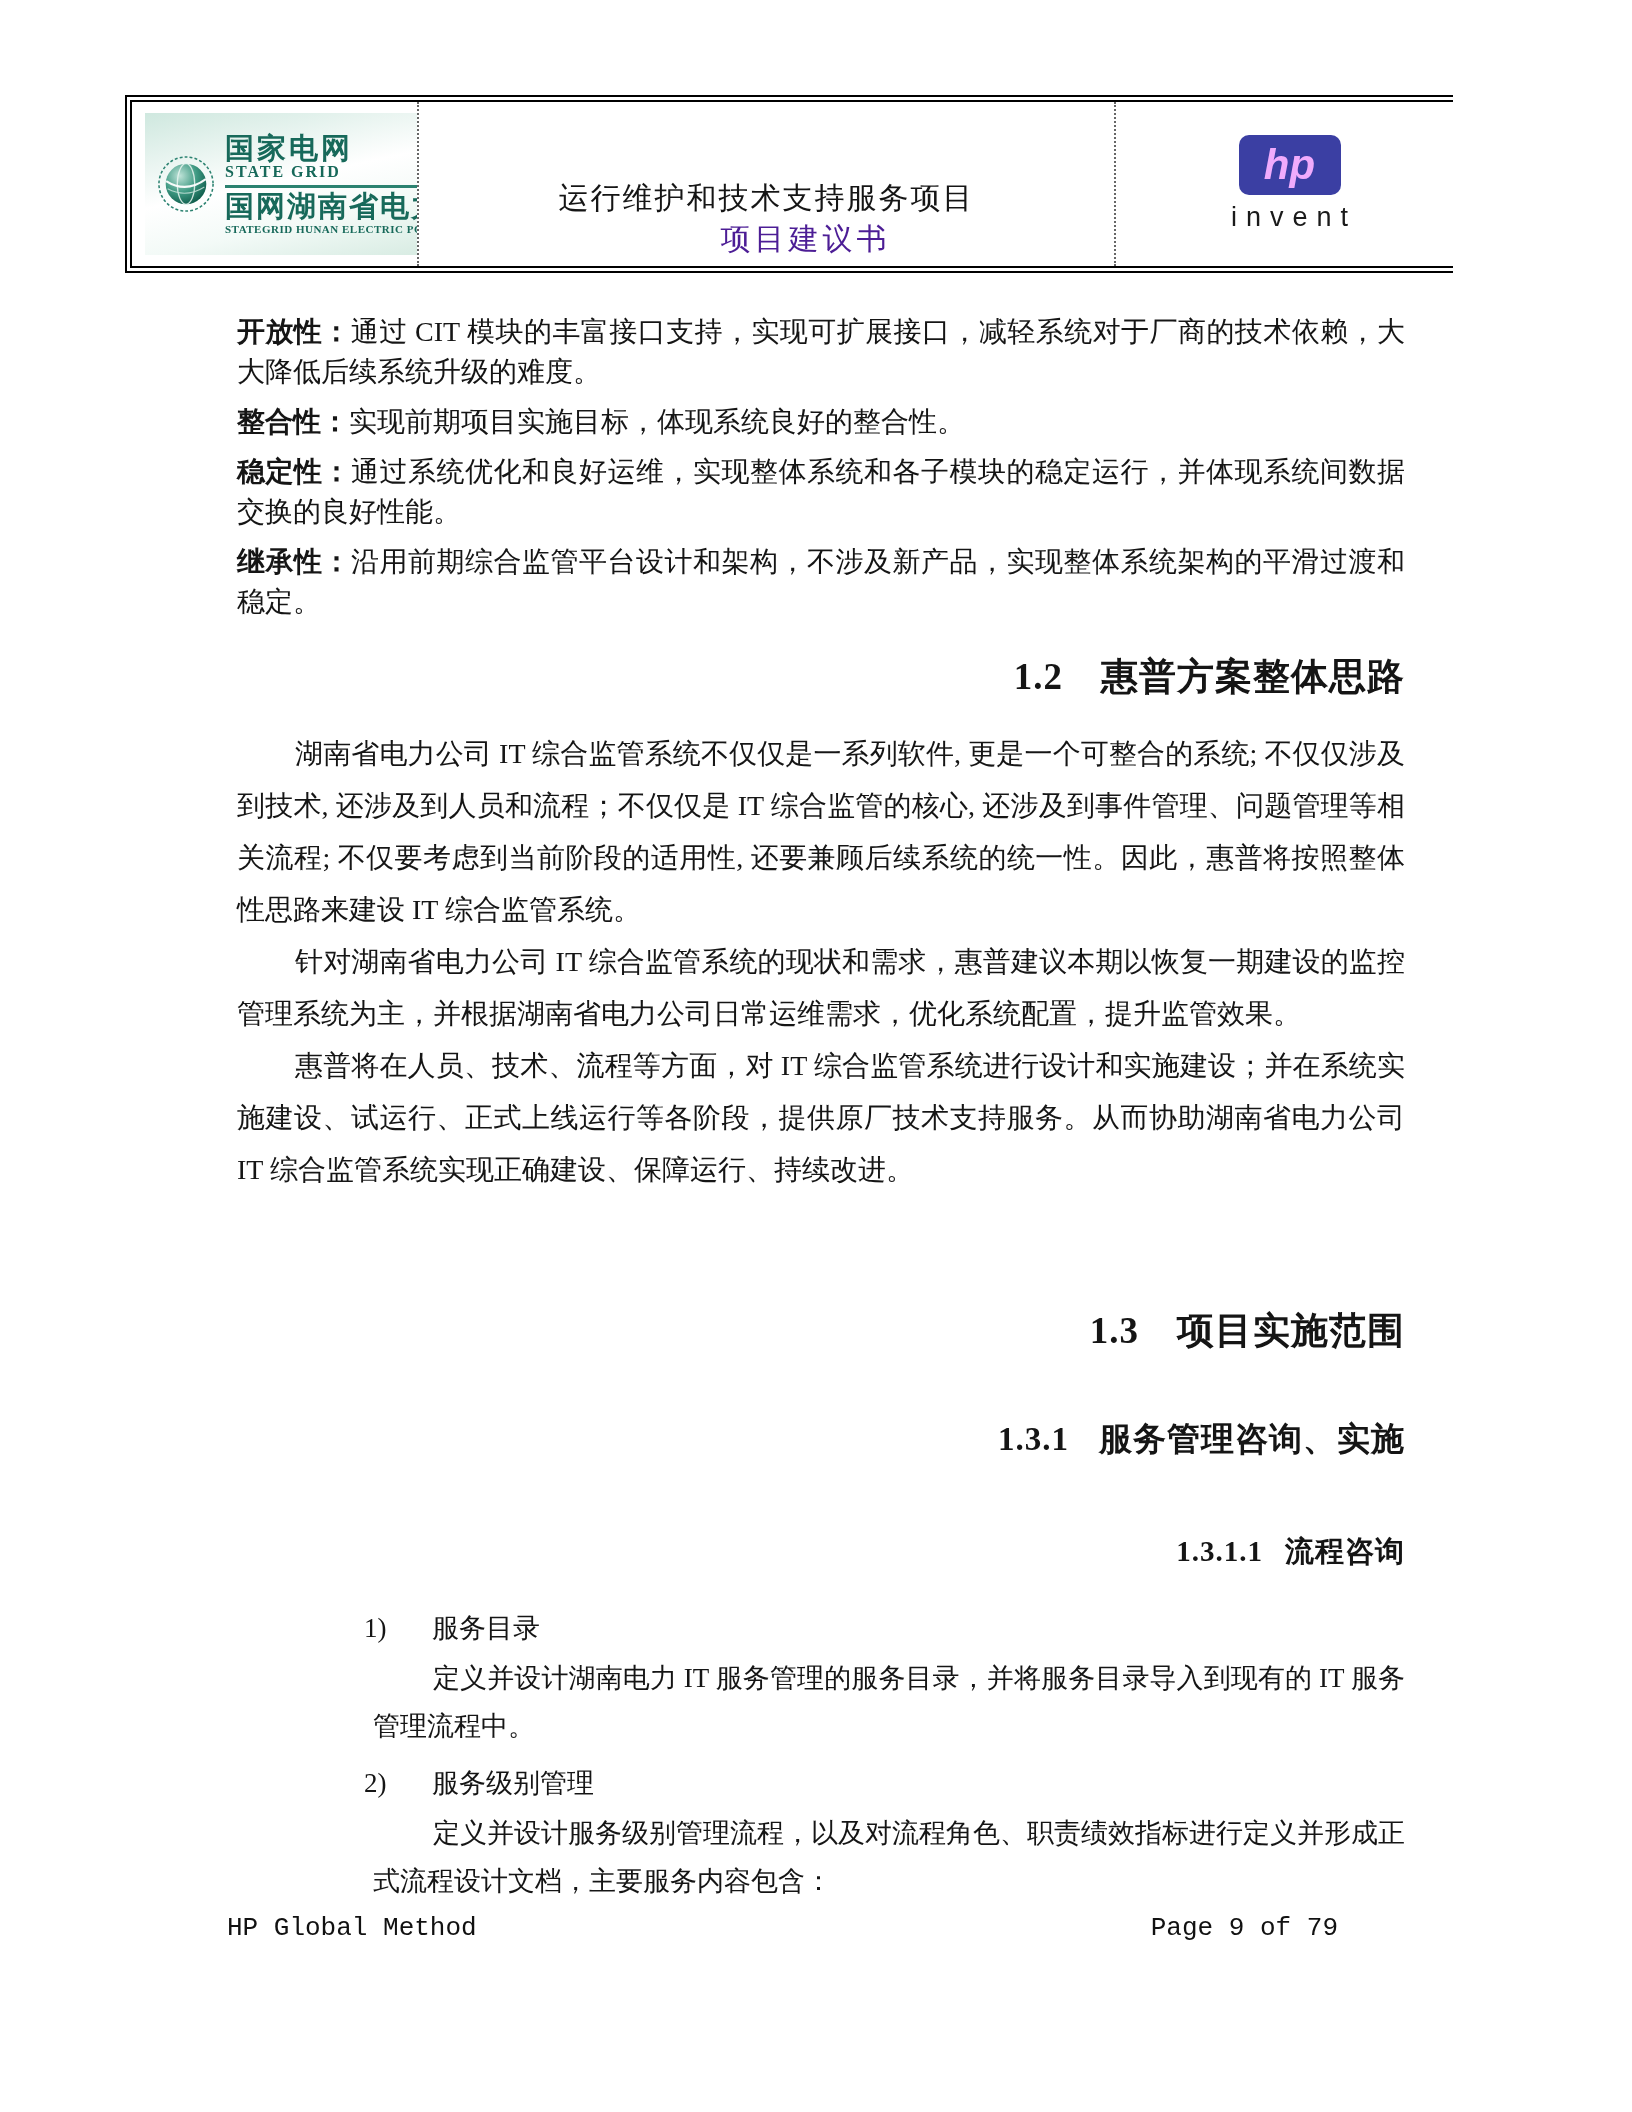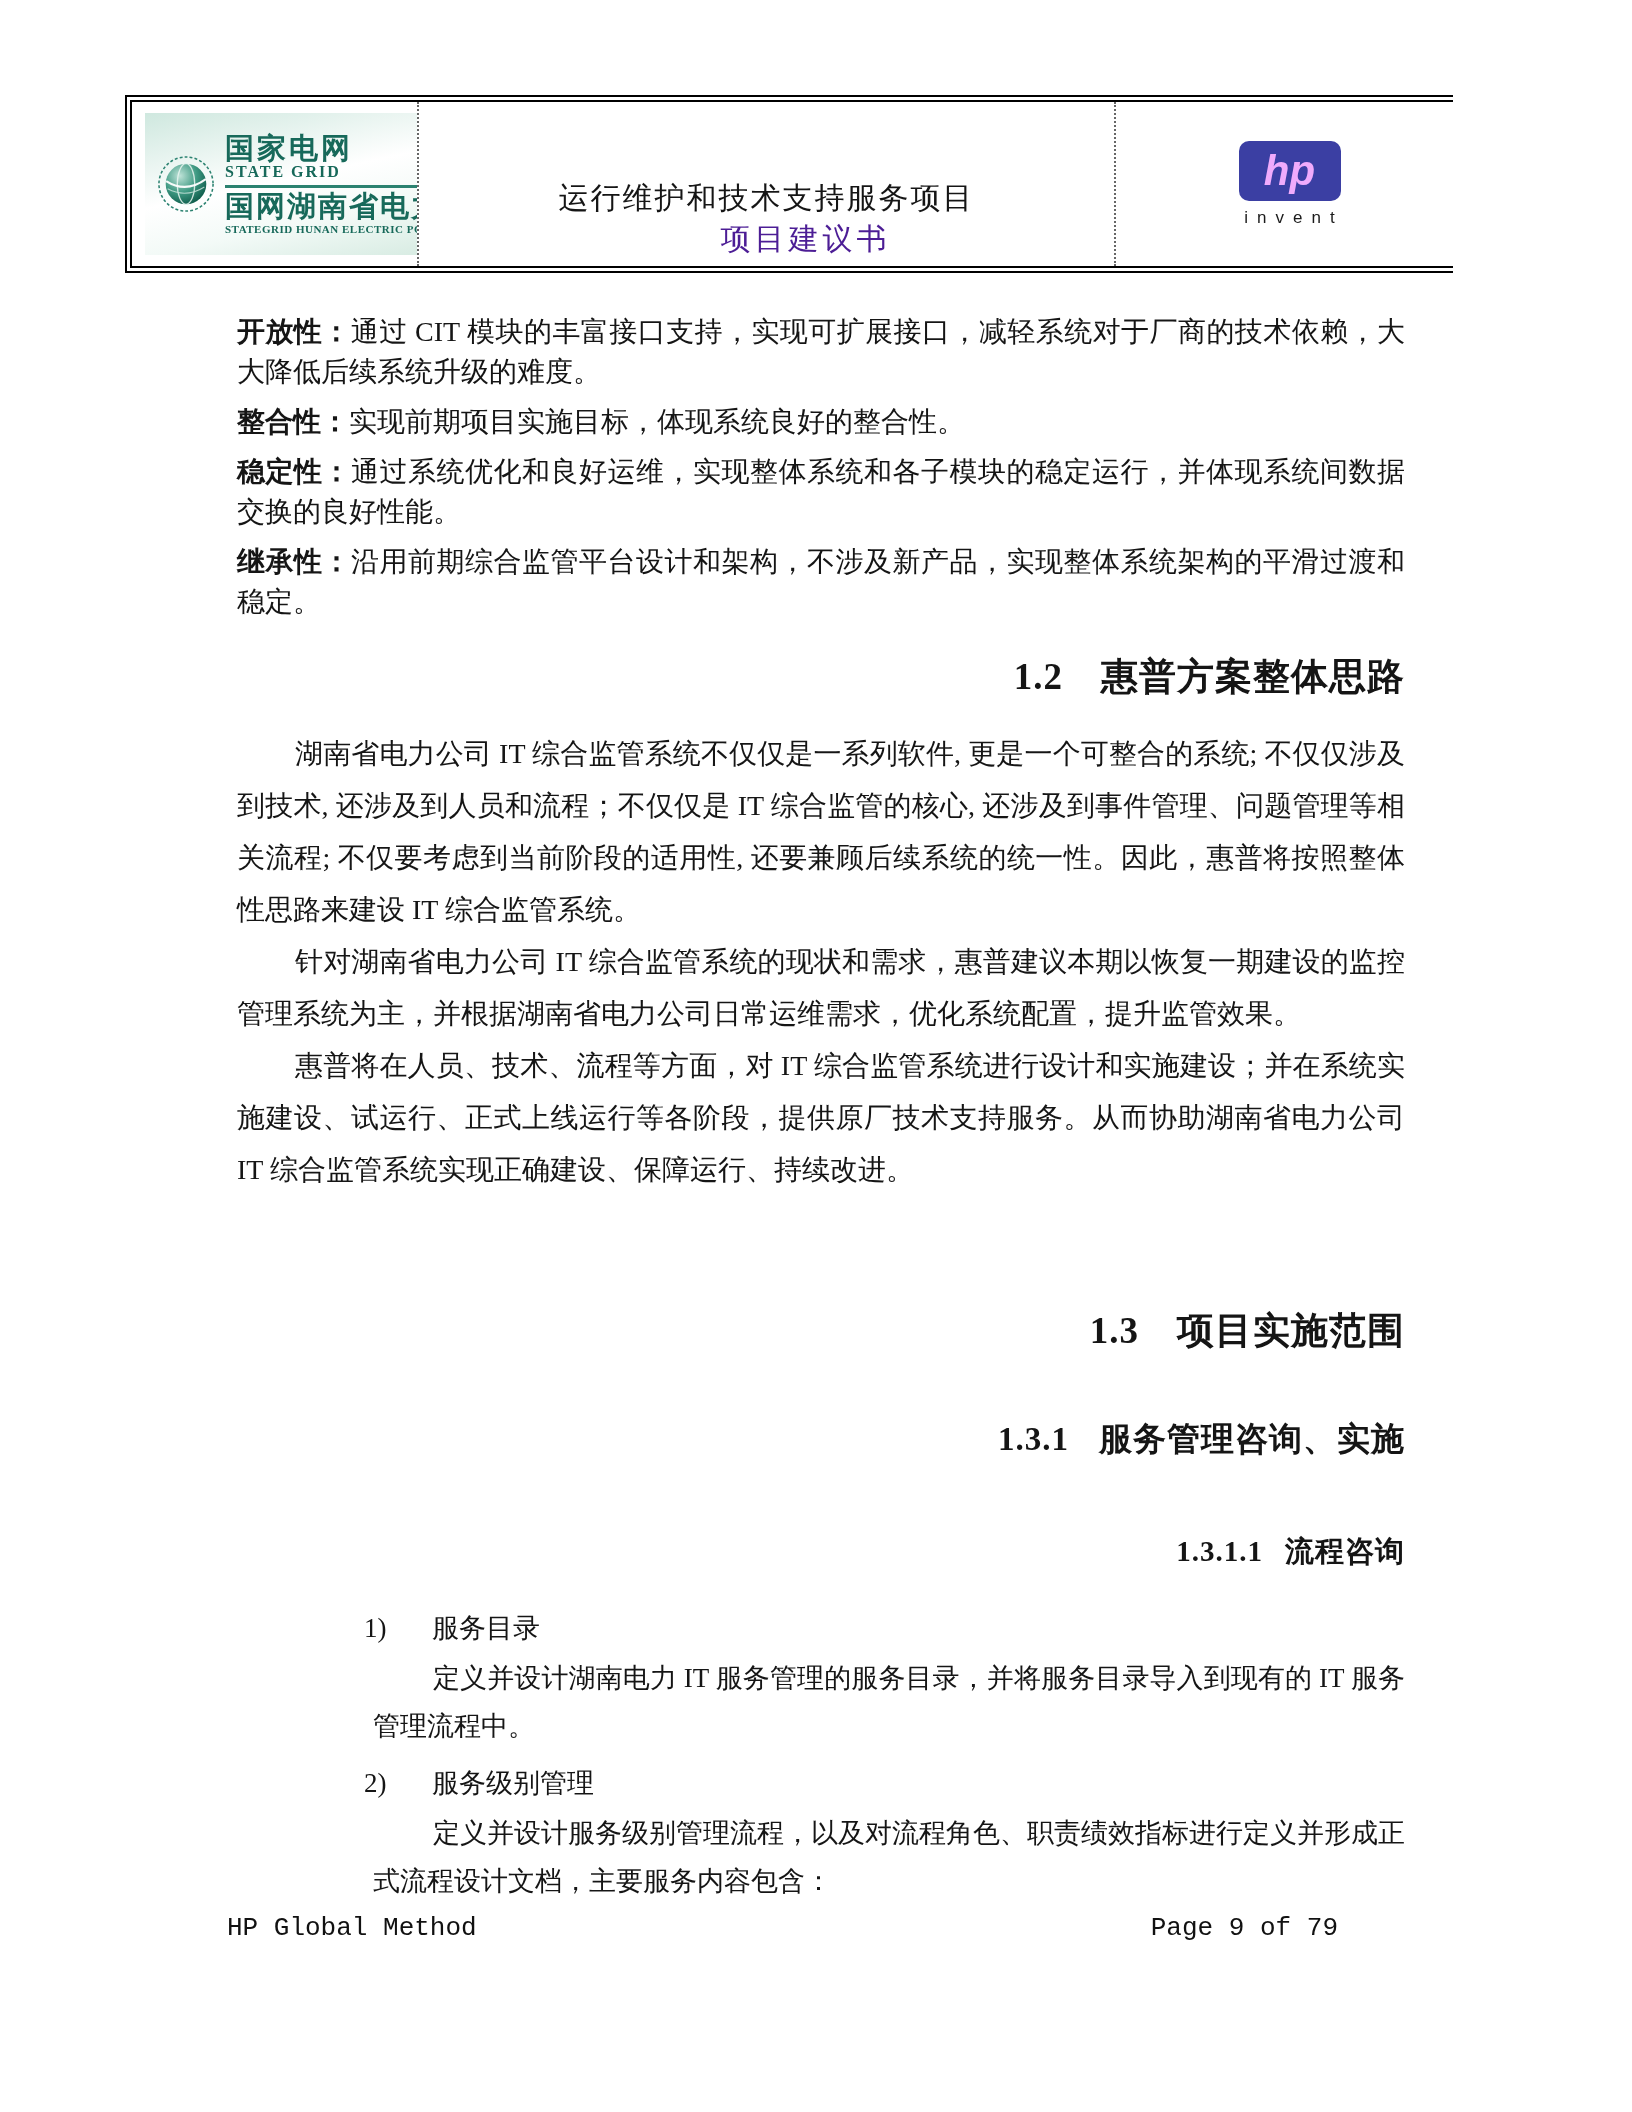--- a/index.html
+++ b/index.html
@@ -40,21 +40,21 @@
 
   
   .hp-mark {
     width:102px; height:60px; background:#3b3fa3; border-radius:10px;
     display:flex; align-items:center; justify-content:center;
     color:#f0abfc; font-family:"Liberation Sans","DejaVu Sans",sans-serif;
     font-style:italic; font-weight:bold; font-size:42px; line-height:1;
   }
   .hp-invent {
     margin-top:7px; font-family:"Liberation Sans","DejaVu Sans",sans-serif;
-    font-size:17px; letter-spacing:9px; color:#1a1a1a; margin-left:9px;
+    font-size:27px; letter-spacing:9px; color:#1a1a1a; margin-left:9px;
   }
 
   
   .content { position:absolute; left:237px; top:312px; width:1168px; text-align:justify; }
 
   .feature { font-size:28px; line-height:40px; margin:0 0 10px 0; }
   .feature b { font-weight:bold; }
 
   .h-sec { font-weight:bold; text-align:right; letter-spacing:1px; }
   .h12 { font-size:37px; margin:30px 0 26px -6px; }

